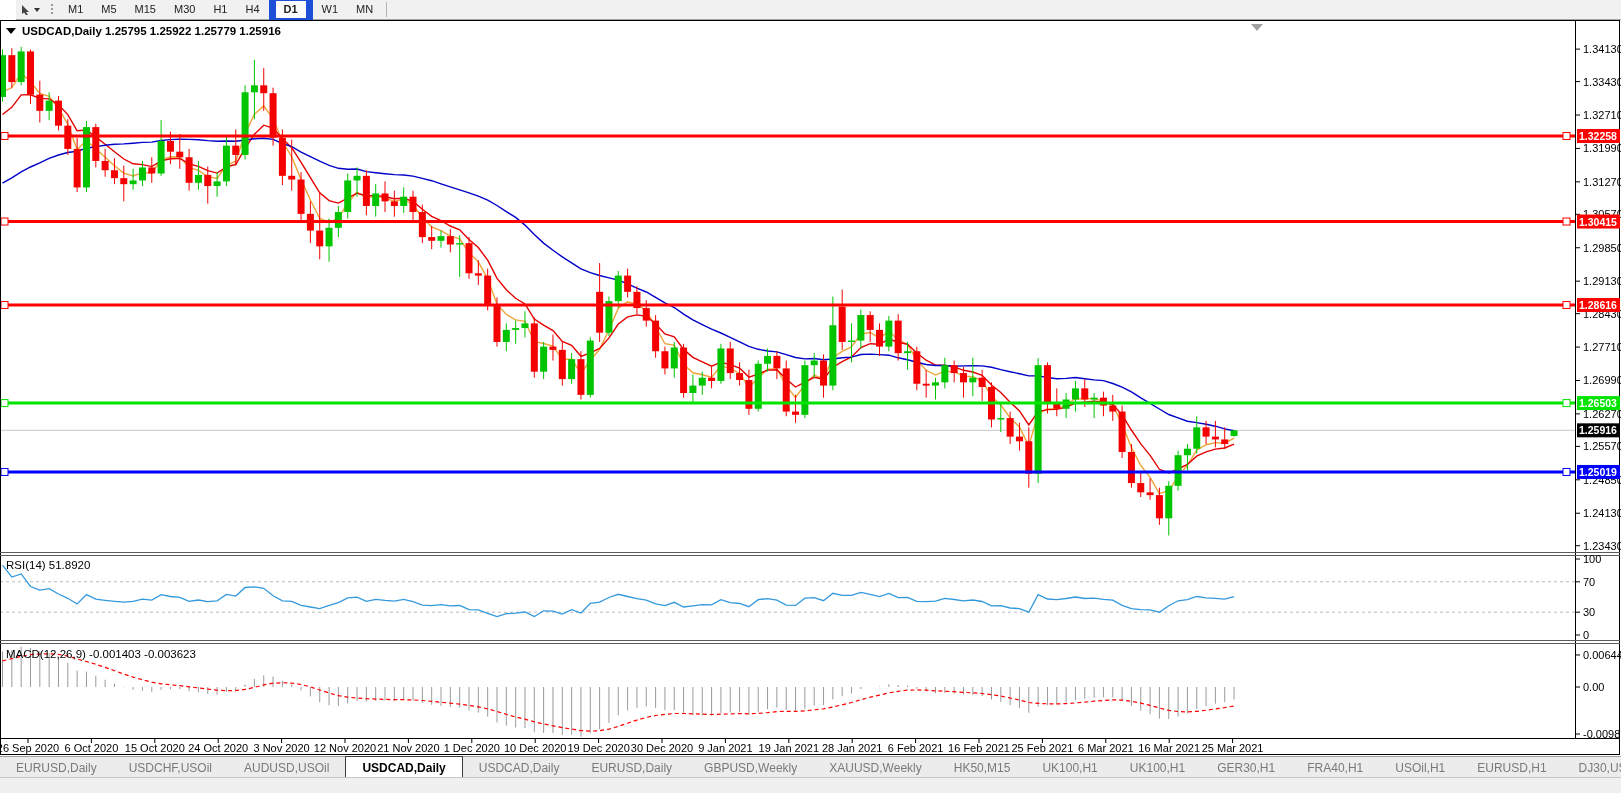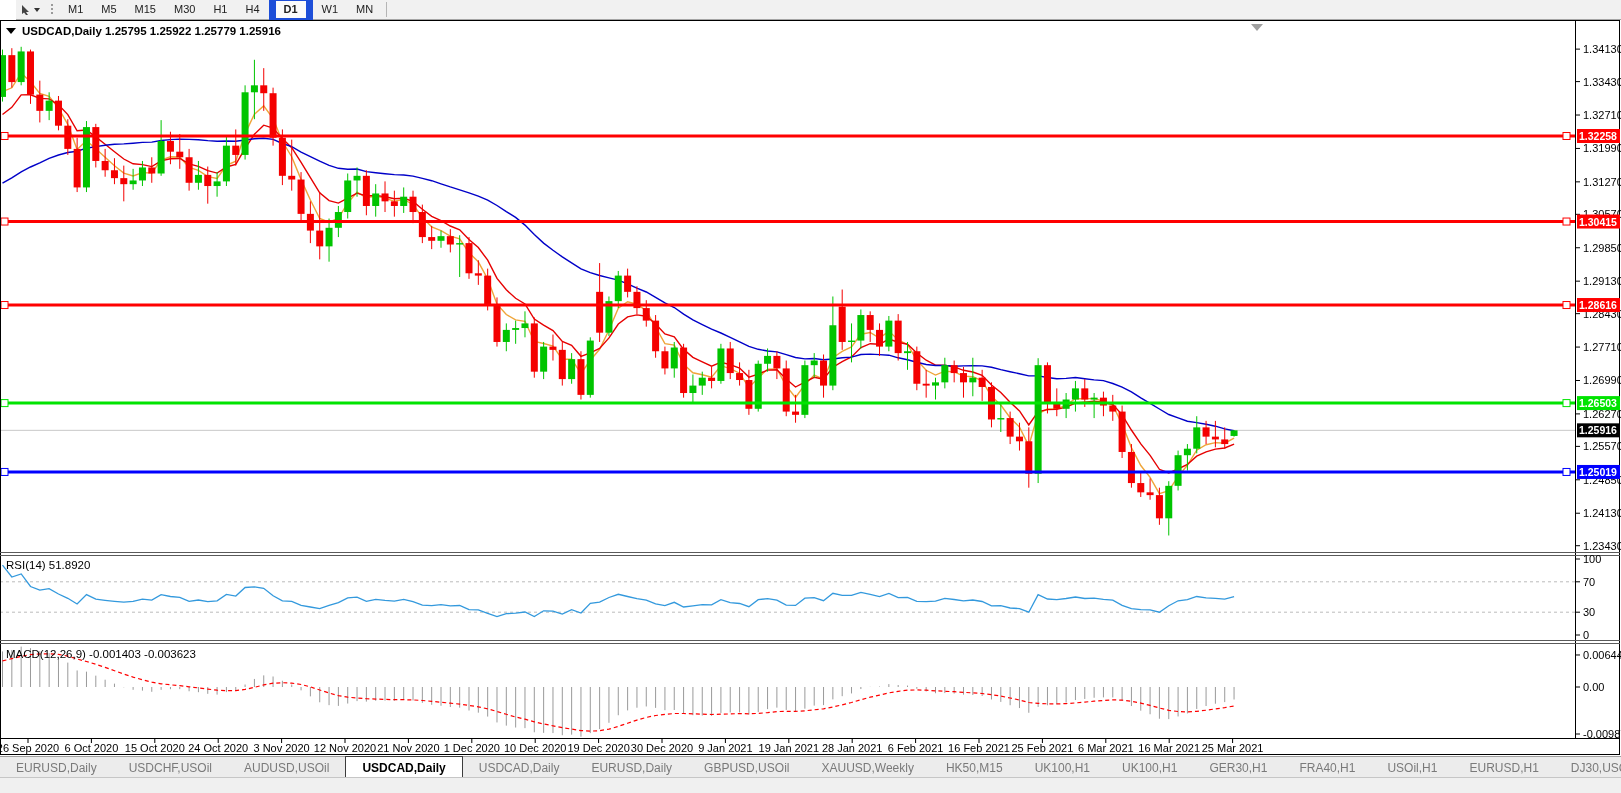--- a/index.html
+++ b/index.html
@@ -618,21 +618,21 @@
       <div class="tab">USDCHF,USOil</div>
       <div class="tab-sep"></div>
       <div class="tab">AUDUSD,USOil</div>
       <div class="tab-sep"></div>
       <div class="tab active">USDCAD,Daily</div>
       <div class="tab-sep"></div>
       <div class="tab">USDCAD,Daily</div>
       <div class="tab-sep"></div>
       <div class="tab">EURUSD,Daily</div>
       <div class="tab-sep"></div>
-      <div class="tab">GBPUSD,USOil</div>
+      <div class="tab">GBPUSD,Weekly</div>
       <div class="tab-sep"></div>
       <div class="tab">XAUUSD,Weekly</div>
       <div class="tab-sep"></div>
       <div class="tab">HK50,M15</div>
       <div class="tab-sep"></div>
       <div class="tab">UK100,H1</div>
       <div class="tab-sep"></div>
       <div class="tab">UK100,H1</div>
       <div class="tab-sep"></div>
       <div class="tab">GER30,H1</div>

